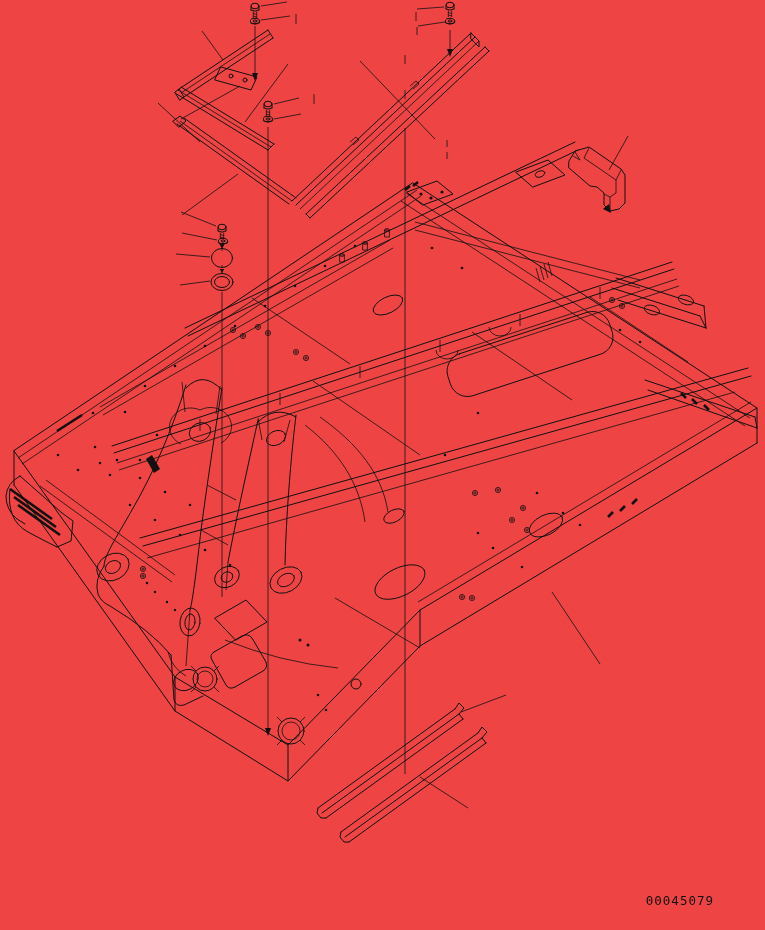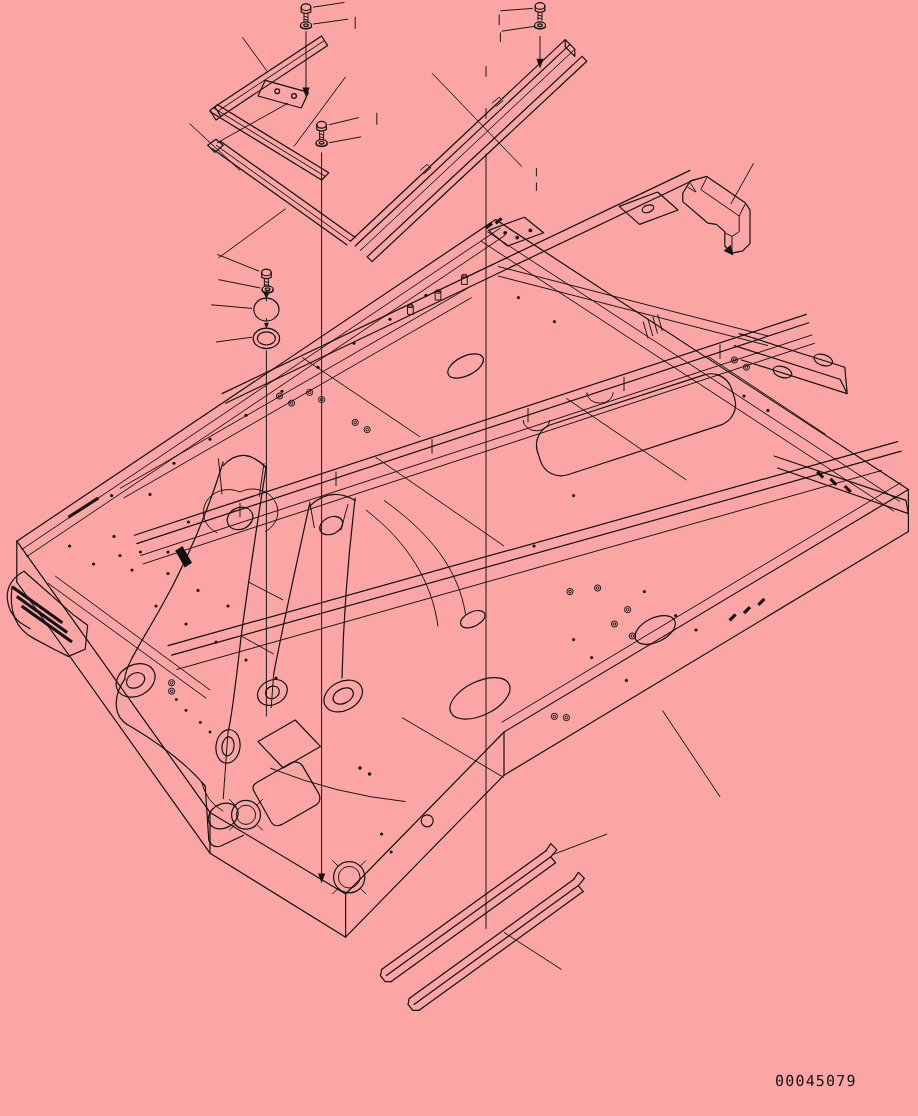--- a/index.html
+++ b/index.html
@@ -1,16 +1,16 @@
 <!DOCTYPE html>
 <html><head>
 <meta charset="utf-8">
 <style>
   html,body{margin:0;padding:0;background:#fff;}
-  .stage{position:relative;width:765px;height:930px;background:#fca5a5;overflow:hidden;
+  .stage{position:relative;width:765px;height:930px;background:#ef4444;overflow:hidden;
          font-family:"DejaVu Sans","Liberation Sans",sans-serif;}
   svg{position:absolute;left:0;top:0;}
   svg *{vector-effect:non-scaling-stroke;}
   .ln{fill:none;stroke:#111;stroke-width:1;stroke-linecap:round;stroke-linejoin:round;}
   .thin{fill:none;stroke:#111;stroke-width:.8;}
   .bold{fill:none;stroke:#111;stroke-width:2.6;stroke-linecap:butt;}
   .fillb{fill:#111;stroke:none;}
   .dot{fill:#111;stroke:none;}
   .fig-num{font-family:"DejaVu Sans Mono","Liberation Mono",monospace;font-size:12.5px;
            letter-spacing:1px;fill:#111;}

